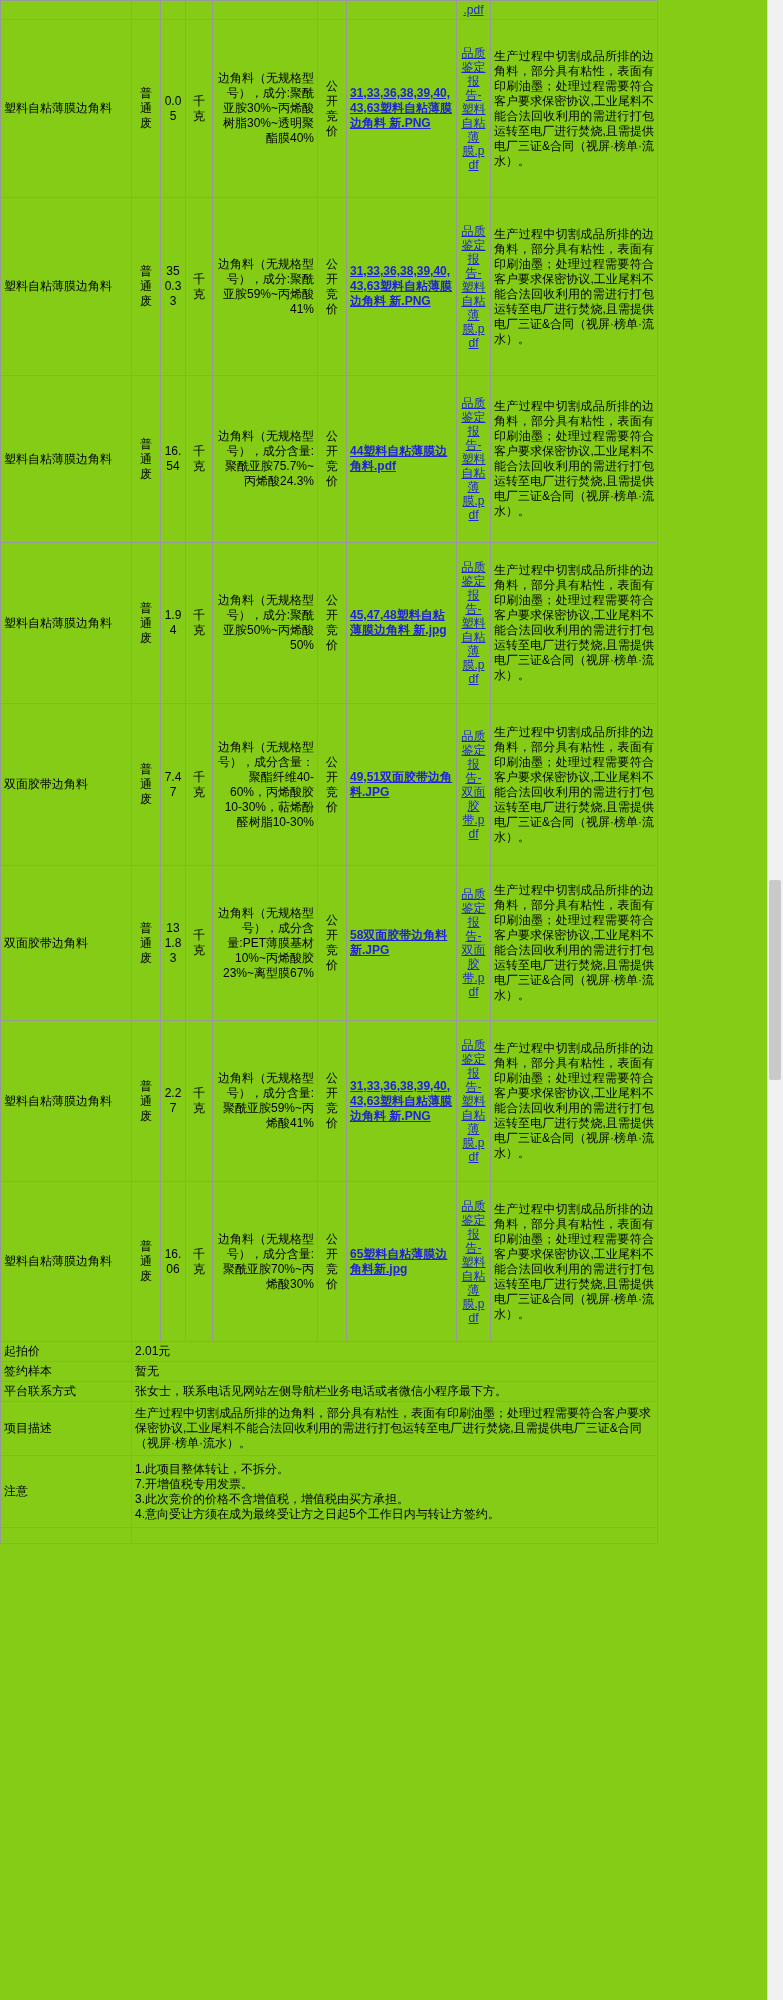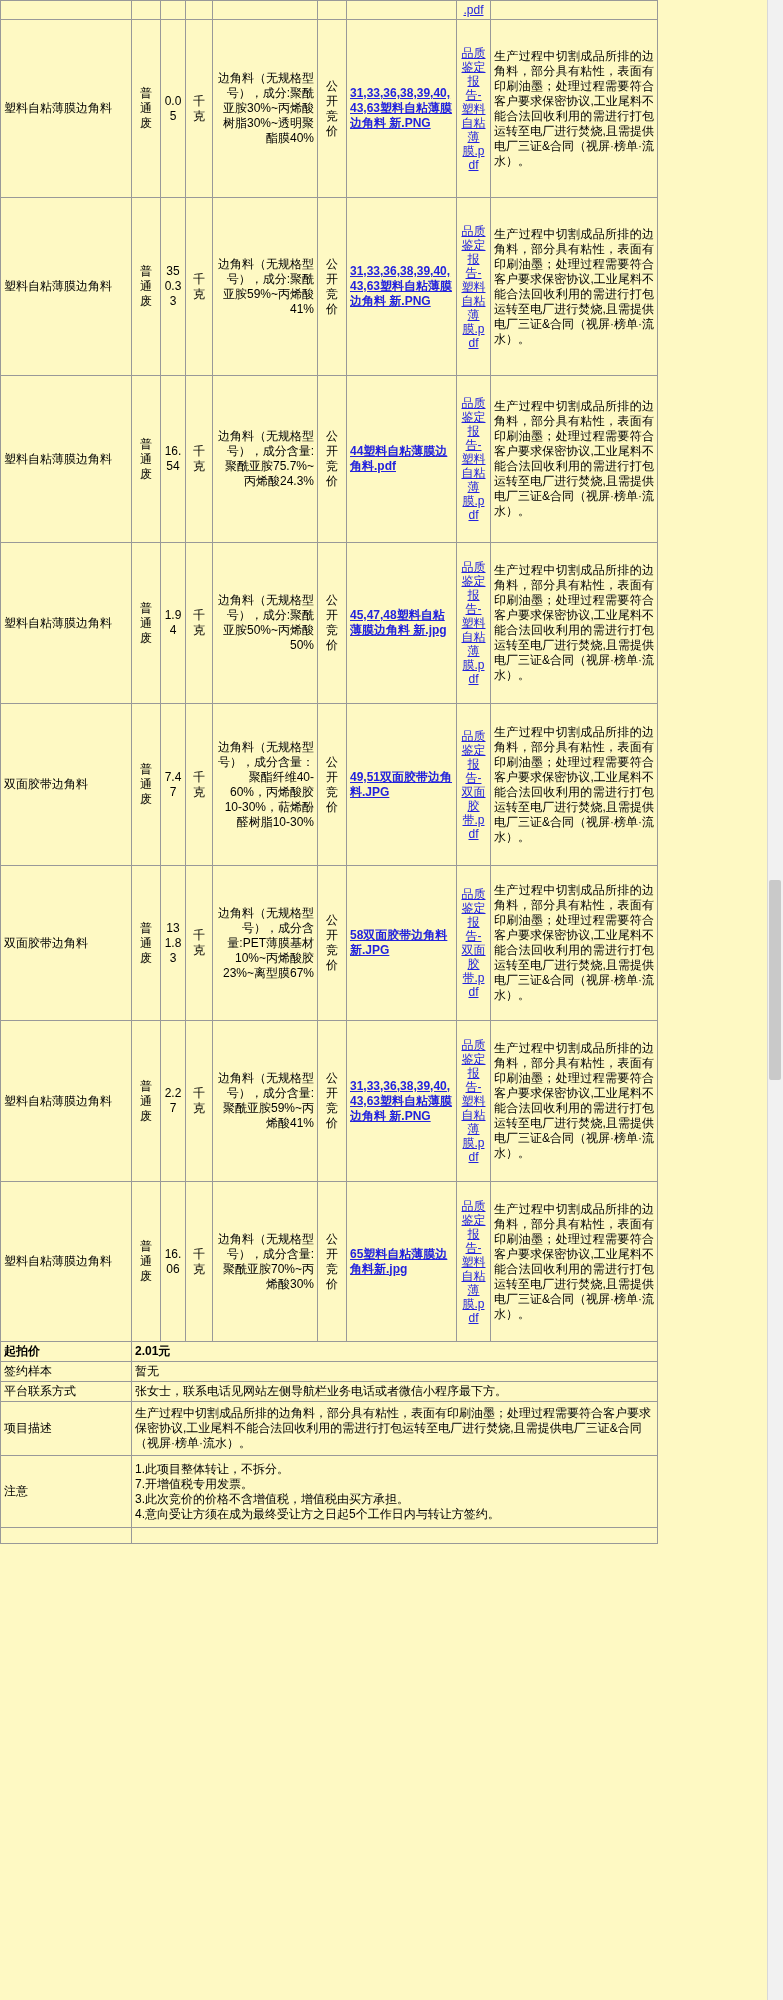--- a/index.html
+++ b/index.html
@@ -10,21 +10,21 @@
   body {
     font-family: "Liberation Sans", sans-serif;
     font-size: 12px;
     color: #000000;
     width: 783px;
   }
   .page {
     position: relative;
     width: 783px;
     min-height: 2000px;
-    background: #fef9c3;
+    background: #84cc16;
   }
   table.main {
     border-collapse: collapse;
     width: 612px;
     margin: 0;
     table-layout: fixed;
   }
   table.main td {
     border: 1px solid #999999;
     vertical-align: middle;
@@ -63,21 +63,21 @@
     line-height: 15px;
     text-align: justify;
   }
   .vert {
     line-height: 13px;
   }
   .toprow td { height: 14px; }
 
   
   .c-label { width: 124px; font-weight: normal; }
-  .lbl-bold { font-weight: bold; margin-left: 15px; }
+  .lbl-bold { font-weight: normal; margin-left: 15px; }
   .multi { line-height: 16px; }
 
   
   .scrollbar {
     position: absolute;
     top: 0;
     right: 0;
     width: 15px;
     height: 2000px;
     background: #f1f1f1;

